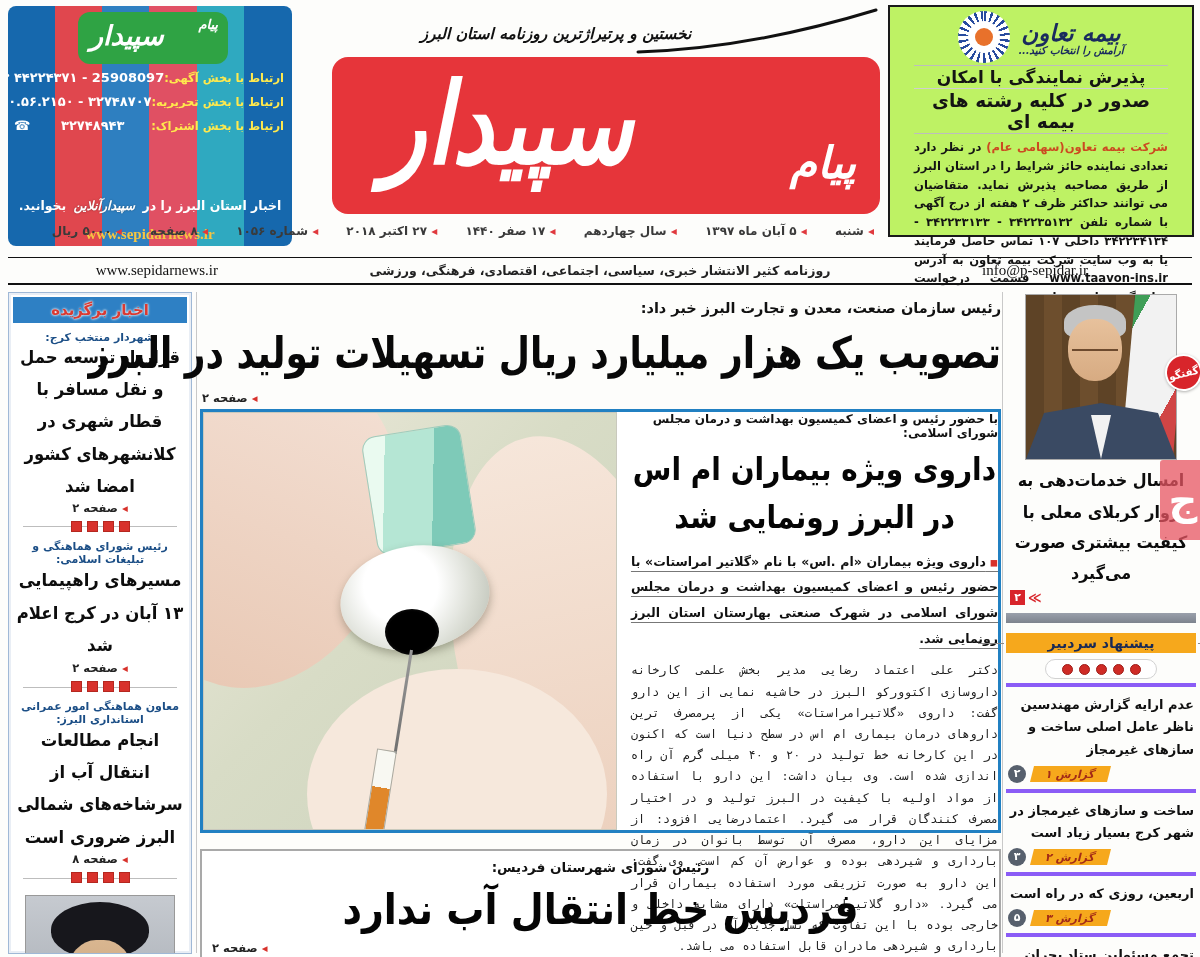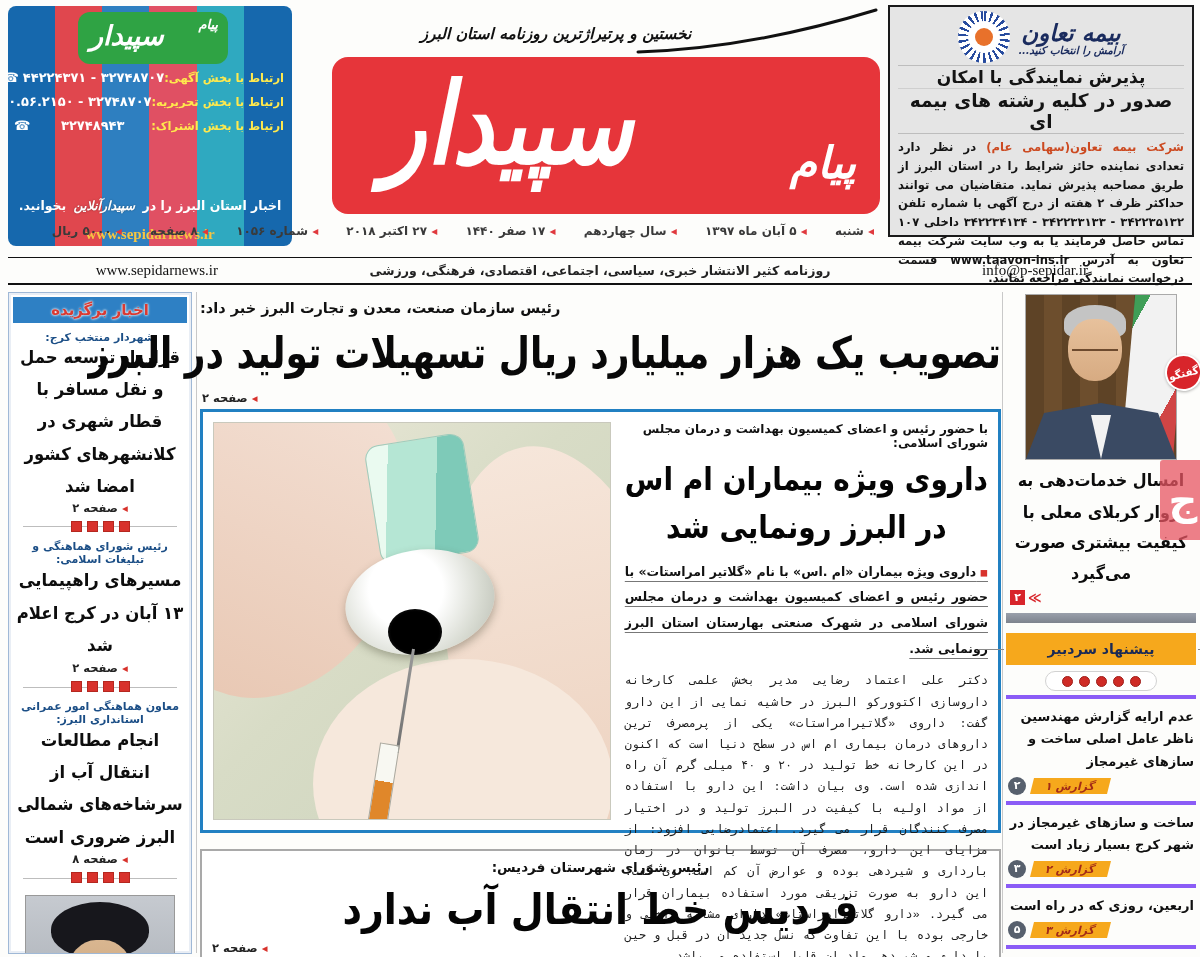--- a/index.html
+++ b/index.html
@@ -29,21 +29,21 @@
   .flourish { position:absolute; right:2px; top:6px; }
   .tagline { position:absolute; top:24px; right:160px; width:340px; text-align:center; font-family:"DejaVu Serif", serif; font-style:italic; font-weight:bold; font-size:15.5px; color:#111; }
   .red-box { position:absolute; top:57px; left:32px; right:6px; height:157px; background:#e6353a; border-radius:16px; color:#fff; }
   .red-box .t-small { position:absolute; right:24px; bottom:26px; font-size:44px; font-weight:bold; font-style:italic; }
   .red-box .t-big { position:absolute; left:50px; top:2px; font-size:92px; font-weight:bold; font-style:italic; transform:scaleY(1.22); transform-origin:top; }
   .dateline { position:absolute; top:224px; left:0; right:0; text-align:center; font-size:12px; font-weight:bold; color:#3a3a3a; white-space:nowrap; }
   .dl-seg { margin:0 12px; }
   .dl-seg::before { content:"◂ "; color:#e0393e; }
 
   
-  .ad { position:absolute; left:888px; top:5px; width:306px; height:232px; border:2.5px solid #1a1a1a; background:#e5e5e5; padding:4px 8px; }
+  .ad { position:absolute; left:888px; top:5px; width:306px; height:232px; border:2.5px solid #1a1a1a; background:#bef264; padding:4px 24px; }
   .ad-brandrow { display:flex; align-items:center; justify-content:center; gap:8px; }
   .ad-brandcol { text-align:center; }
   .ad-brand { font-family:"DejaVu Serif", serif; font-weight:bold; font-style:italic; font-size:23px; color:#1a2b5e; }
   .ad-tagline { font-family:"DejaVu Serif", serif; font-style:italic; font-weight:bold; font-size:10.5px; color:#1a2b5e; margin-top:-2px; }
   .ad-logo { width:52px; height:52px; border-radius:50%; background:repeating-conic-gradient(#274b9e 0deg 6deg,#ffffff 6deg 16deg); position:relative; flex:0 0 auto; }
   .ad-logo::before { content:""; position:absolute; inset:10px; border-radius:50%; background:#fff; }
   .ad-logo::after { content:""; position:absolute; inset:17px; border-radius:50%; background:#e8712b; }
   .ad-headline { text-align:center; margin-top:2px; border-top:1px solid #bdbdbd; border-bottom:1px solid #bdbdbd; }
   .ad-headline .l1 { font-size:17px; font-weight:bold; color:#141414; border-bottom:1px solid #cfcfcf; padding:1px 0; }
   .ad-headline .l2 { font-size:18.5px; font-weight:bold; color:#141414; padding:1px 0; }
@@ -74,27 +74,27 @@
   .sb-div::before { content:""; position:absolute; left:0; right:0; top:50%; height:1px; background:#bdbdbd; }
   .sb-div .sq { width:11px; height:11px; background:#d8322c; border:1px solid #b5271f; position:relative; z-index:1; }
 
   .sb-photo { margin:4px auto 4px; width:150px; height:170px; border:1px solid #999; position:relative; overflow:hidden;
     background:linear-gradient(180deg,#c6cad0,#9ba1a8); }
   .turban { position:absolute; top:6px; left:50%; transform:translateX(-50%); width:98px; height:56px; background:#17171c; border-radius:50% 50% 46% 46%; }
   .face { position:absolute; top:44px; left:50%; transform:translateX(-50%); width:64px; height:72px; background:linear-gradient(#d9b690,#c8a27a); border-radius:44% 44% 50% 50%; }
 
   
   .center { position:absolute; left:200px; top:292px; width:801px; }
-  .lead-kicker { text-align:left; font-size:14.5px; font-weight:bold; color:#111; margin-top:8px; }
+  .lead-kicker { text-align:right; font-size:14.5px; font-weight:bold; color:#111; margin-top:8px; }
   .lead-headline { text-align:center; font-size:36px; font-weight:bold; color:#080808; margin-top:16px; transform:scaleY(1.22); white-space:nowrap; letter-spacing:-.5px; }
   .page-marker { font-size:11.5px; font-weight:bold; color:#222; }
   .page-marker::before { content:"◂ "; color:#d8322c; }
   .center > .page-marker { margin:18px 0 4px; text-align:left; padding-left:2px; }
 
-  .ms-box { margin-top:4px; border:3px solid #2180c2; background:#fff; padding:10px; height:424px; display:flex; gap:14px; }
+  .ms-box { margin-top:4px; border:3px solid #2180c2; background:#fff; height:424px; display:flex; gap:14px; }
   .ms-text { width:47%; }
   .ms-kicker { font-size:12px; font-weight:bold; color:#111; text-align:right; }
   .ms-headline { text-align:center; font-weight:bold; color:#050505; margin-top:10px; transform:scaleY(1.12); }
   .ms-headline div { font-size:28px; line-height:1.55; white-space:nowrap; }
   .ms-lead { margin-top:12px; font-size:12.5px; font-weight:bold; line-height:2.05; text-align:justify; color:#111;
     text-decoration:underline; text-decoration-color:#777; text-underline-offset:5px; }
   .ms-lead::before { content:"◼ "; color:#d8322c; font-size:10px; text-decoration:none; }
   .ms-body { margin-top:10px; font-size:11.8px; line-height:1.8; text-align:justify; color:#1c1c1c;font-family:Liberation Mono, monospace; }
 
   .ms-photo { width:53%; position:relative; overflow:hidden; border:1px solid #c9c9bd; background:linear-gradient(135deg,#ece9da 0%,#d8dcc6 45%,#ccd3bd 100%); }
@@ -130,21 +130,21 @@
     border:2px solid #fff; box-shadow:0 1px 3px rgba(0,0,0,.3); }
   .iv-wrap { position:relative; margin-top:8px; }
   .iv-headline { text-align:center; font-size:16px; font-weight:bold; color:#0c0c0c; line-height:1.85; transform:scaleY(1.05); }
   .iv-watermark { position:absolute; top:-8px; right:-10px; width:46px; height:80px; background:rgba(231,84,98,.75);
     color:#fff; font-size:40px; font-weight:bold; display:flex; align-items:center; justify-content:center; border-radius:3px; }
   .iv-marker { direction:ltr; text-align:left; padding-left:4px; margin-top:4px; display:flex; align-items:center; gap:3px; }
   .pm-num { background:#d8252b; color:#fff; font-size:11px; font-weight:bold; width:15px; height:15px; display:flex; align-items:center; justify-content:center; }
   .pm-chev { color:#d8252b; font-size:13px; font-weight:bold; }
   .graybar { height:10px; margin:8px 0 10px; background:linear-gradient(#9aa0ab,#7d838e); }
 
-  .ed-header { height:32px; background:#f6a81c; display:flex; align-items:center; justify-content:center;
+  .ed-header { height:20px; background:#f6a81c; display:flex; align-items:center; justify-content:center;
     color:#1a2a55; font-weight:bold; font-size:14px; position:relative; }
   .ed-header::before,.ed-header::after { content:""; position:absolute; top:50%; width:26px; height:1px; background:#8a8a8a; }
   .ed-header::before { right:-28px; } .ed-header::after { left:-28px; }
   .dots { width:112px; height:20px; border:1px solid #d2d2d2; border-radius:12px; margin:6px auto 4px; display:flex; align-items:center; justify-content:center; gap:6px; background:#fff; }
   .dots i { width:11px; height:11px; border-radius:50%; background:#cf2b26; border:1px solid #9e1d18; }
   .ed-item { border-top:4px solid #8b5cf6; padding:7px 2px 6px; }
   .ed-title { font-size:13px; font-weight:bold; color:#101010; line-height:1.7; text-align:right; }
   .ed-meta { display:flex; direction:ltr; justify-content:flex-start; align-items:center; gap:6px; margin-top:4px; }
   .ed-page { width:18px; height:18px; border-radius:50%; background:#57606d; color:#fff; font-size:11px; font-weight:bold; display:flex; align-items:center; justify-content:center; }
   .ed-label { background:#f6a81c; color:#a32b17; font-weight:bold; font-size:11px; padding:1.5px 14px; transform:skewX(-14deg); }
@@ -155,21 +155,21 @@
 <div class="page">
 
   <div class="contact-card">
     <div class="green-logo">
       <span class="logo-small">پیام</span>
       <span class="logo-big">سپیدار</span>
     </div>
     <div class="c-rows">
       <div class="c-row">
         <span class="c-label">ارتباط با بخش آگهی:</span>
-        <span class="c-value">۴۴۲۲۴۳۷۱ - ۳۲۷۴۸۷۰۷</span>
+        <span class="c-value">۴۴۲۲۴۳۷۱ - 25908097</span>
         <span class="phone-glyph">☎</span>
       </div>
       <div class="c-row">
         <span class="c-label">ارتباط با بخش تحریریه:</span>
         <span class="c-value">۰۹۹۰.۵۶.۲۱۵۰ - ۳۲۷۴۸۷۰۷</span>
 
       </div>
       <div class="c-row">
         <span class="c-label">ارتباط با بخش اشتراک:</span>
         <span class="c-value">۳۲۷۴۸۹۴۳</span>

